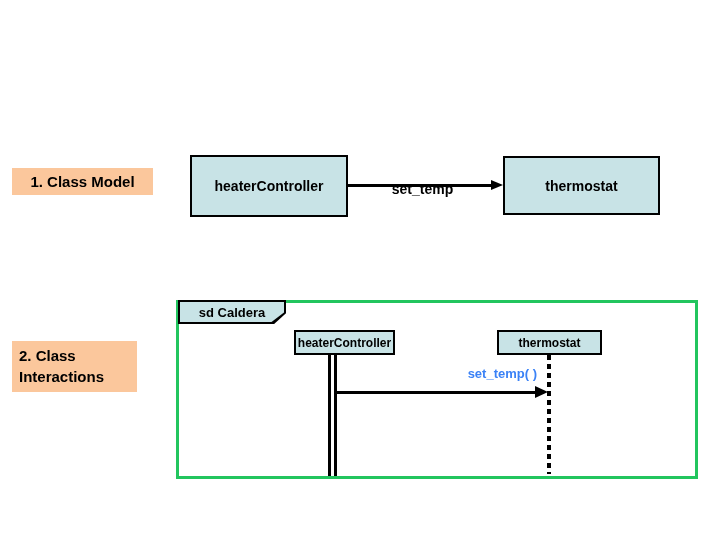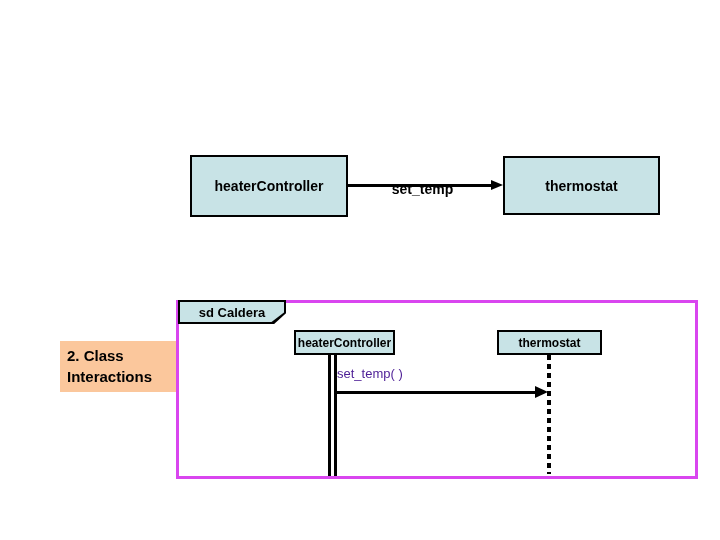--- a/index.html
+++ b/index.html
@@ -17,42 +17,42 @@
     letter-spacing:0px;white-space:nowrap;
   }
   .title .hl{color:#000099;}
   
   .step-label{
     position:absolute;background:#FBC79C;color:#000000;
     font-weight:bold;font-size:15px;line-height:21px;
   }
   .step1{left:12px;top:168px;width:141px;height:27px;
     display:flex;align-items:center;justify-content:center;white-space:nowrap;}
-  .step2{left:12px;top:341px;width:125px;height:51px;padding:4px 18px 0 7px;box-sizing:border-box;margin-left:48px;}
+  .step2{left:12px;top:341px;width:125px;height:51px;padding:4px 18px 0 7px;box-sizing:border-box;}
   
   .class-box{
     position:absolute;background:#C8E3E6;border:2px solid #000000;
     box-sizing:border-box;display:flex;align-items:center;justify-content:center;
     font-weight:bold;font-size:14px;color:#000000;
   }
   .cb-heater{left:190px;top:155px;width:158px;height:62px;}
   .cb-thermo{left:503px;top:156px;width:157px;height:59px;}
   .assoc-line{position:absolute;left:348px;top:184px;width:145px;height:3px;background:#000000;}
   .assoc-head{
     position:absolute;left:491px;top:180px;width:0;height:0;
     border-left:12px solid #000000;border-top:5px solid transparent;border-bottom:5px solid transparent;
   }
   .assoc-label{
     position:absolute;left:350px;top:181px;width:145px;text-align:center;
     font-weight:bold;font-size:14px;color:#000000;
   }
   
   .seq-frame{
     position:absolute;left:176px;top:300px;width:522px;height:179px;
-    border:3px solid #d946ef;box-sizing:border-box;background:#ffffff;
+    border:3px solid #22c55e;box-sizing:border-box;background:#ffffff;
   }
   .frame-tab{
     position:absolute;left:-1px;top:-3px;width:108px;height:24px;
     background:#000000;
     clip-path:polygon(0 0,100% 0,100% 55%,89% 100%,0 100%);
   }
   .frame-tab-fill{
     position:absolute;left:2px;top:2px;right:2px;bottom:2px;
     background:#C8E3E6;
     clip-path:polygon(0 0,100% 0,100% 52%,88% 100%,0 100%);
@@ -74,30 +74,31 @@
   .lifeline-dashed{
     position:absolute;left:368px;top:52px;width:4px;height:119px;
     background:repeating-linear-gradient(to bottom,#000000 0 5px,transparent 5px 9px);
   }
   .msg-line{position:absolute;left:158px;top:88px;width:200px;height:3px;background:#000000;}
   .msg-head{
     position:absolute;left:356px;top:83px;width:0;height:0;
     border-left:13px solid #000000;border-top:6px solid transparent;border-bottom:6px solid transparent;
   }
   .msg-label{
-    position:absolute;left:158px;top:63px;width:200px;text-align:left;
-    font-weight:normal;font-size:13px;color:#4c1d95;white-space:nowrap;
+    position:absolute;left:158px;top:63px;width:200px;text-align:right;
+    font-weight:bold;font-size:13px;color:#3b82f6;white-space:nowrap;
   }
 </style>
 </head>
 <body>
 
 <div id="slide">
 
 
+  <div class="step-label step1">1. Class Model</div>
 
   <div class="class-box cb-heater">heaterController</div>
   <div class="assoc-label">set_temp</div>
   <div class="assoc-line"></div>
   <div class="assoc-head"></div>
   <div class="class-box cb-thermo">thermostat</div>
 
   <div class="step-label step2">2. Class Interactions</div>
 
   <div class="seq-frame">

